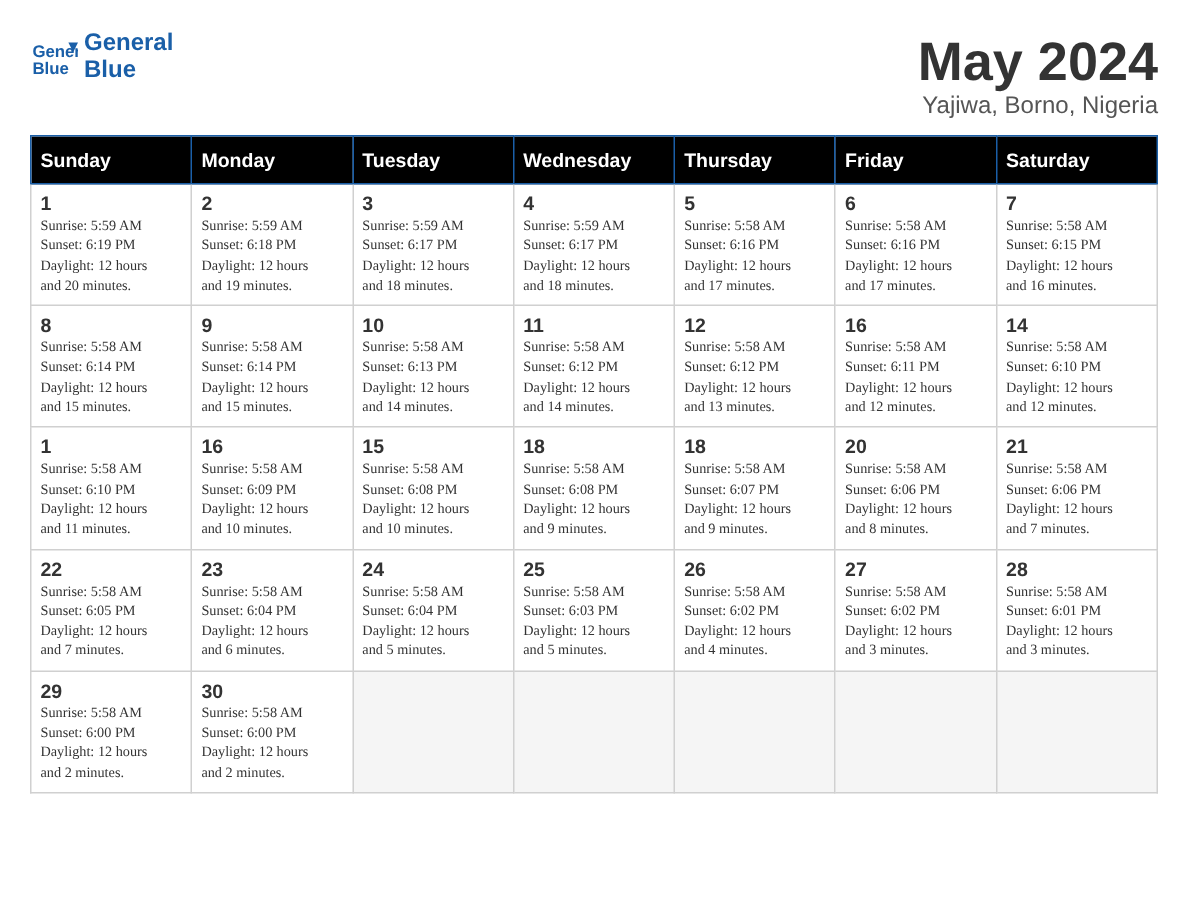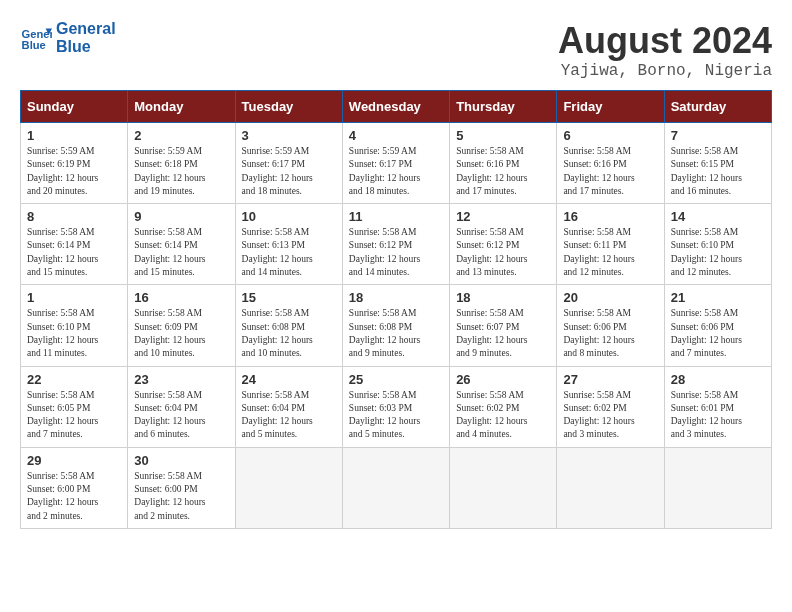--- a/index.html
+++ b/index.html
@@ -29,29 +29,28 @@
       text-align: right;
     }
     .month-title {
       font-size: 36px;
       font-weight: bold;
       color: #333;
     }
     .location {
       font-size: 16px;
       color: #555;
-      font-family: Liberation Mono, monospace;
     }
     table {
       width: 100%;
       border-collapse: collapse;
       table-layout: fixed;
     }
     th {
-      background-color: #7f1d1d;
+      background-color: #000000;
       color: white;
       padding: 8px 6px;
       font-size: 13px;
       font-weight: bold;
       text-align: left;
       border: 1px solid #1a5fa8;
       margin-left: 20px;
     }
     td {
       border: 1px solid #d0d0d0;
@@ -87,21 +86,21 @@
       <text x="2" y="20" font-size="14" font-weight="bold" fill="#1a5fa8">General</text>
       <text x="2" y="34" font-size="14" font-weight="bold" fill="#1a5fa8">Blue</text>
       <polygon points="32,8 40,8 36,16" fill="#1a5fa8"></polygon>
     </svg>
     <div style="display:flex;flex-direction:column;line-height:1.1;">
       <span style="font-size:16px;font-weight:bold;color:#1a5fa8;">General</span>
       <span style="font-size:16px;font-weight:bold;color:#1a5fa8;">Blue</span>
     </div>
   </div>
   <div class="title-section">
-    <div class="month-title">August 2024</div>
+    <div class="month-title">May 2024</div>
     <div class="location">Yajiwa, Borno, Nigeria</div>
   </div>
 </div>
 
 <table>
   <thead>
     <tr>
       <th>Sunday</th>
       <th>Monday</th>
       <th>Tuesday</th>

